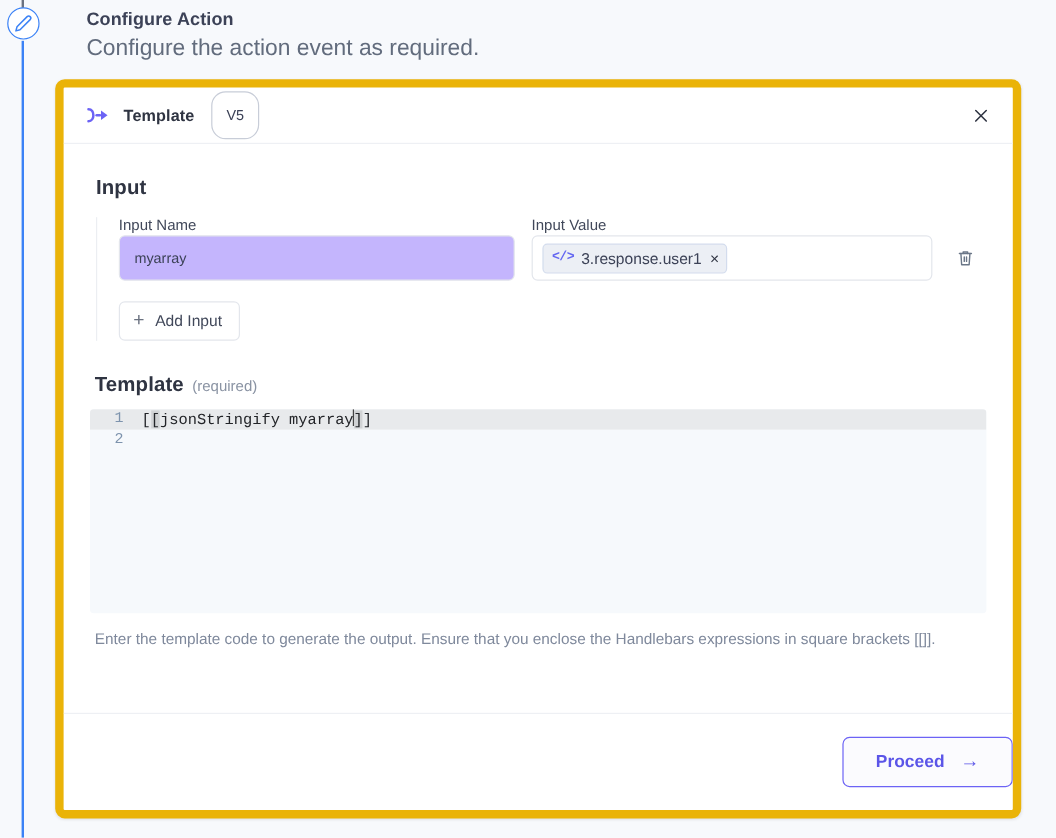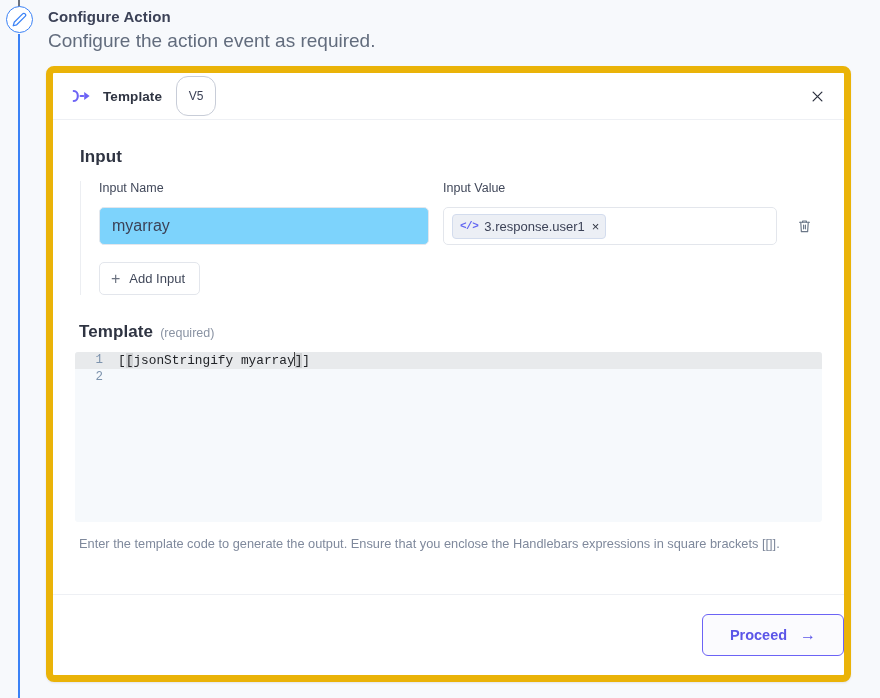--- a/index.html
+++ b/index.html
@@ -24,21 +24,21 @@
   }
   #rail-badge {
     position: absolute; left: 6px; top: 6px;
     width: 27px; height: 27px; border-radius: 50%;
     background: #ffffff; border: 1.6px solid #3b82f6;
     display: flex; align-items: center; justify-content: center;
   }
   #rail-badge svg { display: block; }
 
   
-  #page-header { position: absolute; left: 48px; top: 6px; width: 800px; }
+  #page-header { position: absolute; left: 72px; top: 6px; width: 800px; }
   #page-title {
     font-size: 15px; font-weight: bold; color: #3c4257;
     letter-spacing: .1px; line-height: 22px; margin: 0;
   }
   #page-subtitle {
     font-size: 19px; color: #626c7d; line-height: 20px;
     margin: 3px 0 0 0;
   }
 
   
@@ -88,26 +88,26 @@
   
   #input-group {
     margin-top: 14px; margin-left: 5px;
     border-left: 1px solid #eceef2;
     padding-left: 18px;
   }
   #input-row { display: flex; align-items: flex-end; }
   .field-col-name { width: 330px; }
   .field-col-value { width: 334px; margin-left: 14px; }
   .field-label {
-    font-size: 12.5px; color: #41485a; display: block; margin-bottom: 12px;
+    font-size: 12.5px; color: #41485a; display: block; margin-bottom: 1px;
   }
   .text-input {
     width: 100%; height: 38px;
     border: 1px solid #e3e6ec; border-radius: 5px;
-    background: #7dd3fc; font-size: 16px; color: #3c4257;
+    background: #c4b5fd; font-size: 12px; color: #3c4257;
     padding: 0 12px; font-family: "Liberation Sans", sans-serif;
     outline: none;
   }
   .token-input {
     width: 100%; height: 38px;
     border: 1px solid #e3e6ec; border-radius: 5px;
     background: #fff; display: flex; align-items: center; padding: 0 8px;
   }
   .token-chip {
     display: inline-flex; align-items: center; gap: 6px;

